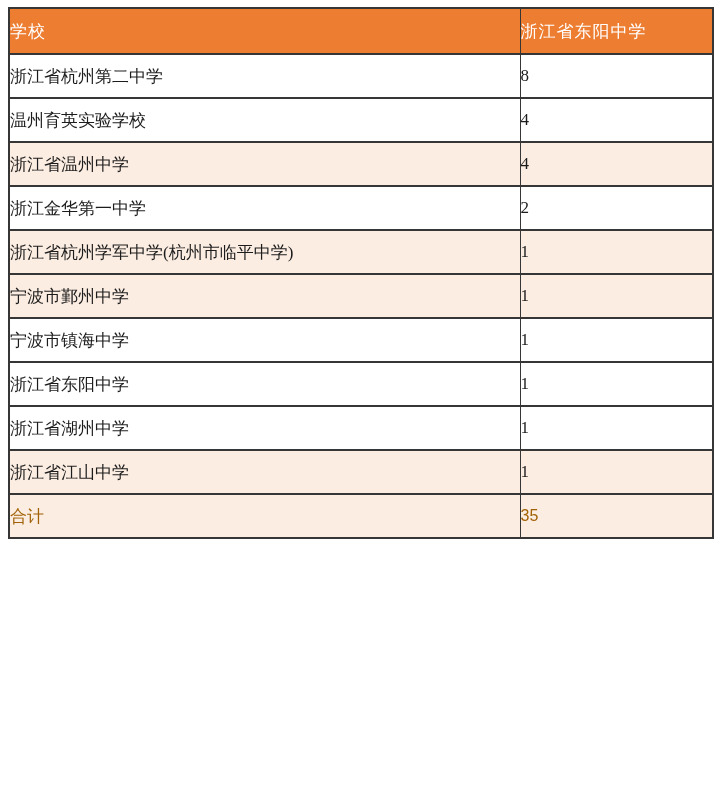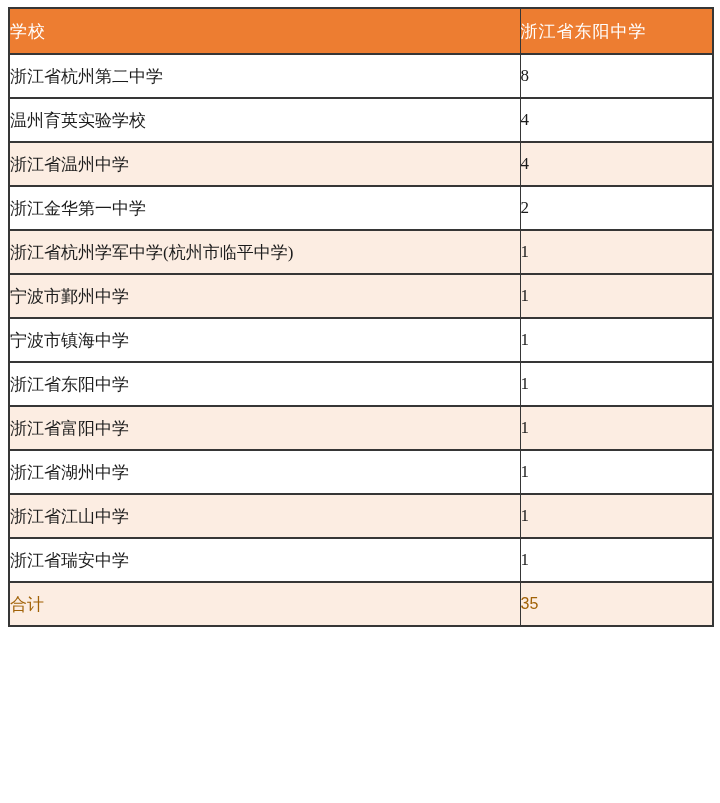--- a/index.html
+++ b/index.html
@@ -118,34 +118,26 @@
         <td>1</td>
       </tr>
       <tr class="data-row">
         <td>宁波市镇海中学</td>
         <td>1</td>
       </tr>
       <tr class="data-row">
         <td>浙江省东阳中学</td>
         <td>1</td>
       </tr>
-      <tr class="data-row alt">
-        <td>浙江省富阳中学</td>
-        <td>1</td>
-      </tr>
       <tr class="data-row">
         <td>浙江省湖州中学</td>
         <td>1</td>
       </tr>
       <tr class="data-row alt">
         <td>浙江省江山中学</td>
-        <td>1</td>
-      </tr>
-      <tr class="data-row">
-        <td>浙江省瑞安中学</td>
         <td>1</td>
       </tr>
       <tr class="total-row">
         <td>合计</td>
         <td class="count-cell">35</td>
       </tr>
     </tbody>
   </table>
 </div>
 

